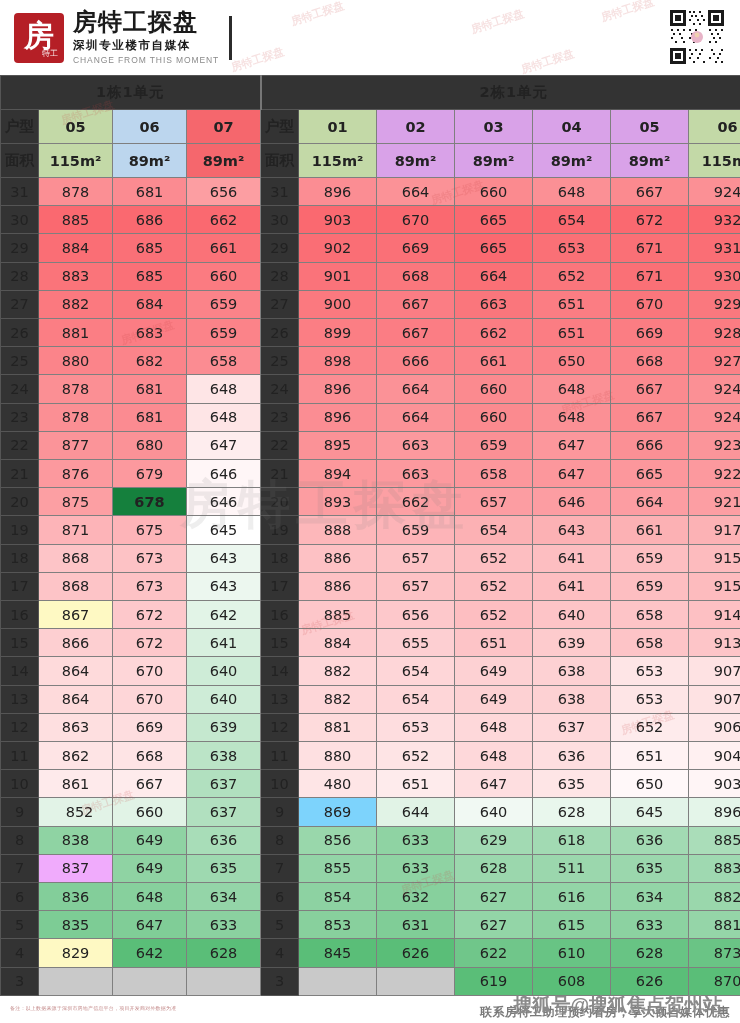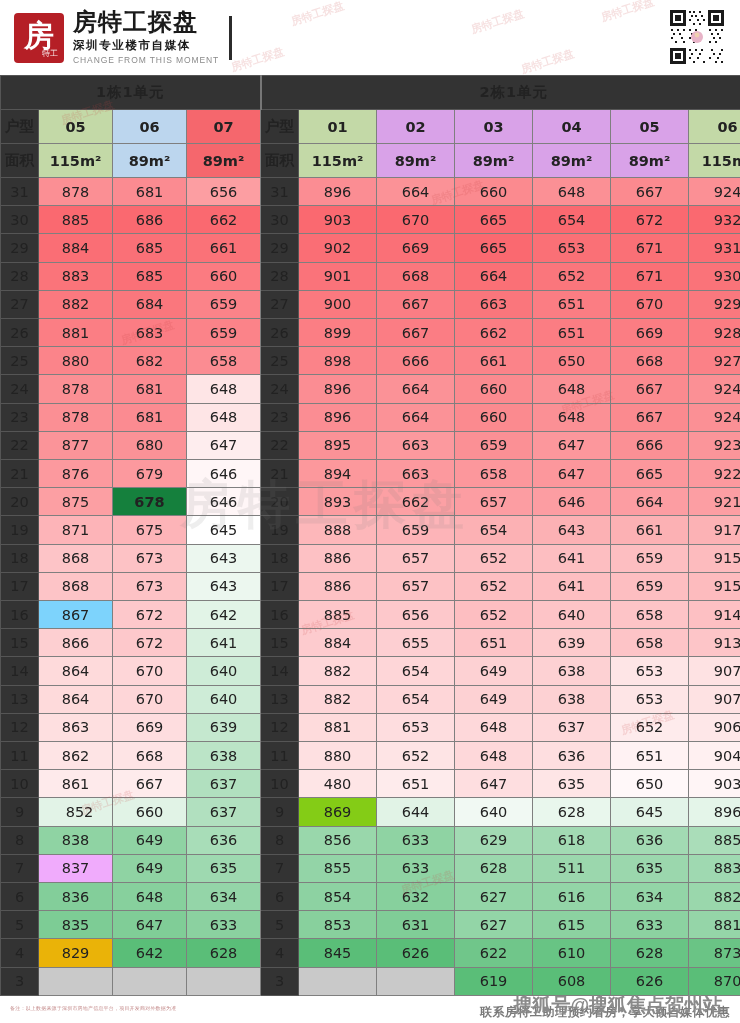--- a/index.html
+++ b/index.html
@@ -550,21 +550,21 @@
             <td class="floor" style="height: 28.2069px;">17</td>
             <td style="background: rgb(253, 193, 196); height: 28.2069px;">886</td>
             <td style="background: rgb(253, 194, 197); height: 28.2069px;">657</td>
             <td style="background: rgb(253, 190, 193); height: 28.2069px;">652</td>
             <td style="background: rgb(253, 190, 193); height: 28.2069px;">641</td>
             <td style="background: rgb(253, 190, 193); height: 28.2069px;">659</td>
             <td style="background: rgb(253, 187, 190); height: 28.2069px;">915</td>
           </tr>
           <tr>
             <td class="floor" style="height: 28.2069px;">16</td>
-            <td style="background: #7dd3fc; height: 28.2069px;">867</td>
+            <td style="background: #fef9c3; height: 28.2069px;">867</td>
             <td style="background: rgb(253, 200, 203); height: 28.2069px;">672</td>
             <td style="background: rgb(226, 244, 231); height: 28.2069px;">642</td>
             <td class="floor" style="height: 28.2069px;">16</td>
             <td style="background: rgb(253, 198, 201); height: 28.2069px;">885</td>
             <td style="background: rgb(253, 200, 203); height: 28.2069px;">656</td>
             <td style="background: rgb(253, 190, 193); height: 28.2069px;">652</td>
             <td style="background: rgb(253, 196, 199); height: 28.2069px;">640</td>
             <td style="background: rgb(253, 196, 199); height: 28.2069px;">658</td>
             <td style="background: rgb(253, 192, 195); height: 28.2069px;">914</td>
           </tr>
@@ -645,21 +645,21 @@
             <td style="background: rgb(254, 229, 230); height: 28.2069px;">635</td>
             <td style="background: rgb(255, 248, 249); height: 28.2069px;">650</td>
             <td style="background: rgb(255, 245, 246); height: 28.2069px;">903</td>
           </tr>
           <tr>
             <td class="floor" style="height: 28.2069px;">9</td>
             <td style="background: rgb(226, 243, 231); height: 28.2069px; padding-left: 8px;">852</td>
             <td style="background: rgb(225, 243, 230); height: 28.2069px;">660</td>
             <td style="background: rgb(177, 224, 191); height: 28.2069px;">637</td>
             <td class="floor" style="height: 28.2069px;">9</td>
-            <td style="background: #84cc16; height: 24px;">869</td>
+            <td style="background: #7dd3fc; height: 24px;">869</td>
             <td style="background: rgb(225, 243, 230); height: 28.2069px;">644</td>
             <td style="background: rgb(241, 249, 243); height: 28.2069px;">640</td>
             <td style="background: rgb(233, 247, 237); height: 28.2069px;">628</td>
             <td style="background: rgb(226, 244, 232); height: 28.2069px;">645</td>
             <td style="background: rgb(228, 245, 233); height: 28.2069px;">896</td>
           </tr>
           <tr>
             <td class="floor" style="height: 28.2069px;">8</td>
             <td style="background: rgb(143, 211, 163); height: 28.2069px;">838</td>
             <td style="background: rgb(143, 211, 163); height: 28.2069px;">649</td>
@@ -706,21 +706,21 @@
             <td class="floor" style="height: 28.2069px;">5</td>
             <td style="background: rgb(136, 208, 157); height: 28.2069px;">853</td>
             <td style="background: rgb(128, 205, 151); height: 28.2069px;">631</td>
             <td style="background: rgb(147, 213, 167); height: 28.2069px;">627</td>
             <td style="background: rgb(140, 210, 161); height: 28.2069px;">615</td>
             <td style="background: rgb(140, 210, 161); height: 28.2069px;">633</td>
             <td style="background: rgb(149, 213, 168); height: 28.2069px;">881</td>
           </tr>
           <tr>
             <td class="floor" style="height: 28.2069px;">4</td>
-            <td style="background: #eab308; height: 28.2069px;">829</td>
+            <td style="background: #fef9c3; height: 28.2069px;">829</td>
             <td style="background: rgb(90, 190, 120); height: 28.2069px;">642</td>
             <td style="background: rgb(90, 190, 120); height: 28.2069px;">628</td>
             <td class="floor" style="height: 28.2069px;">4</td>
             <td style="background: rgb(90, 190, 120); height: 28.2069px;">845</td>
             <td style="background: rgb(90, 190, 120); height: 28.2069px;">626</td>
             <td style="background: rgb(112, 198, 138); height: 28.2069px;">622</td>
             <td style="background: rgb(104, 196, 132); height: 28.2069px;">610</td>
             <td style="background: rgb(104, 196, 132); height: 28.2069px;">628</td>
             <td style="background: rgb(106, 196, 133); height: 28.2069px;">873</td>
           </tr>

